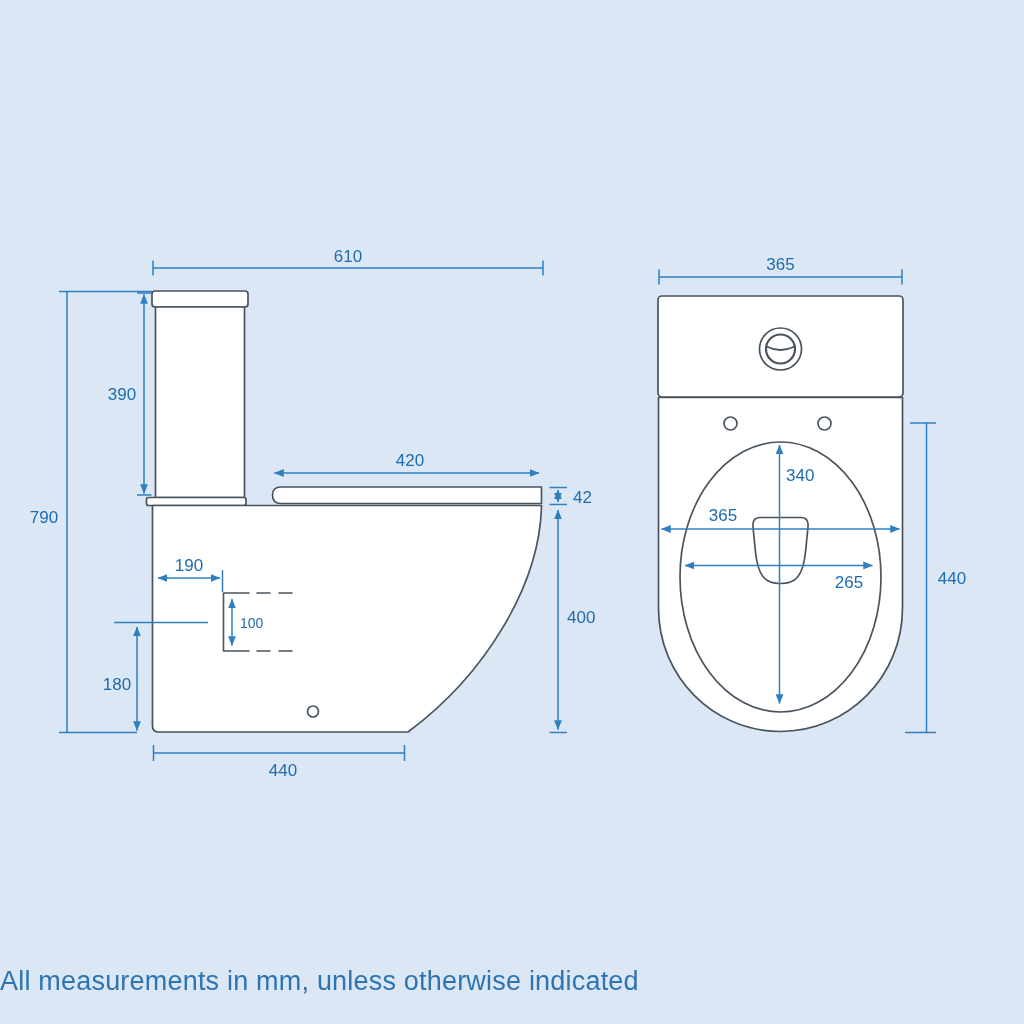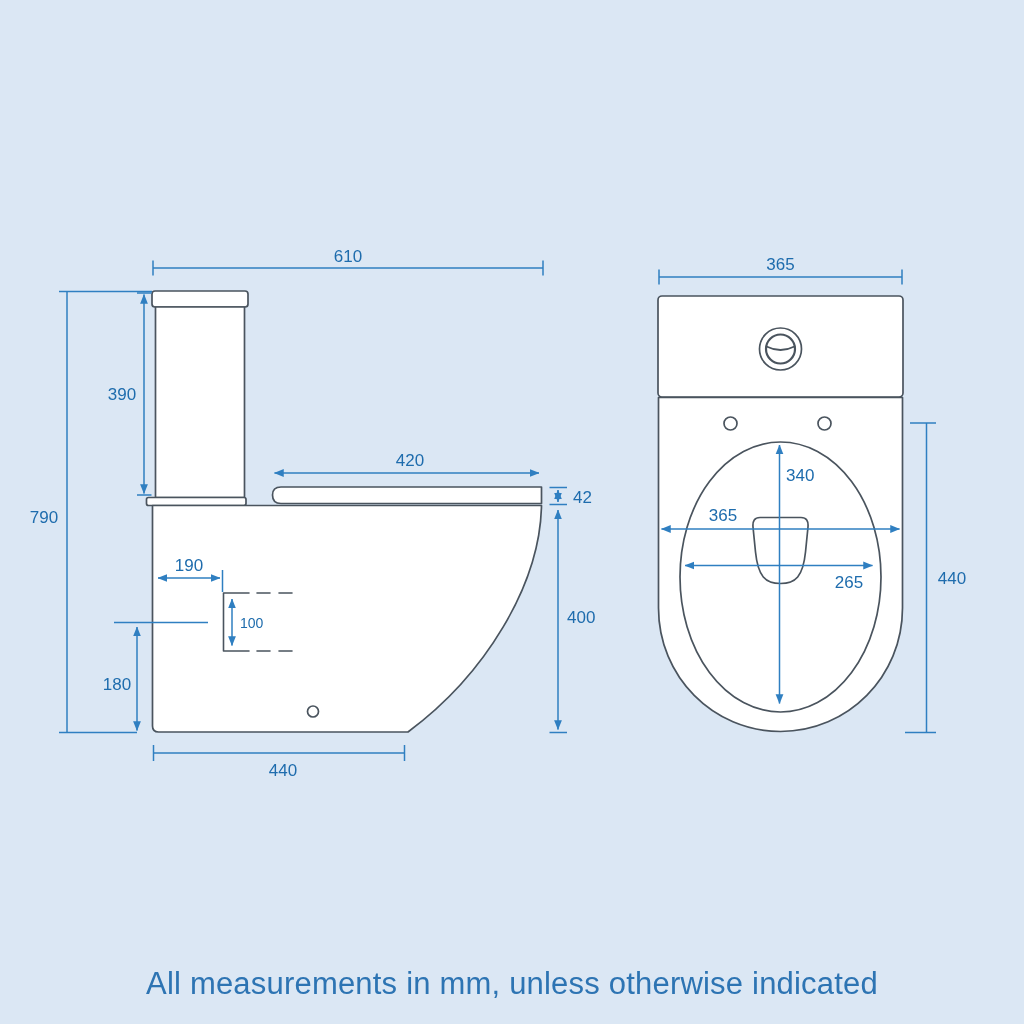--- a/index.html
+++ b/index.html
@@ -11,22 +11,21 @@
   }
   .stage{position:absolute;left:0;top:0;width:1024px;height:880px;}
   svg text{
     font-family:"Liberation Sans",sans-serif;
     fill:#1e6cad;
     font-size:17px;
   }
   svg text.sm{font-size:14px;}
   .footnote{
     position:absolute;left:0;top:966px;width:1024px;
-    text-align:center;
-    font-size:31px;
+    font-size:27px;
     color:#2d74b3;
     letter-spacing:.2px;
   }
 </style>
 </head>
 <body>
 
 <div class="stage">
 <svg width="1024" height="1024" viewBox="0 0 1024 1024">
   <defs>

